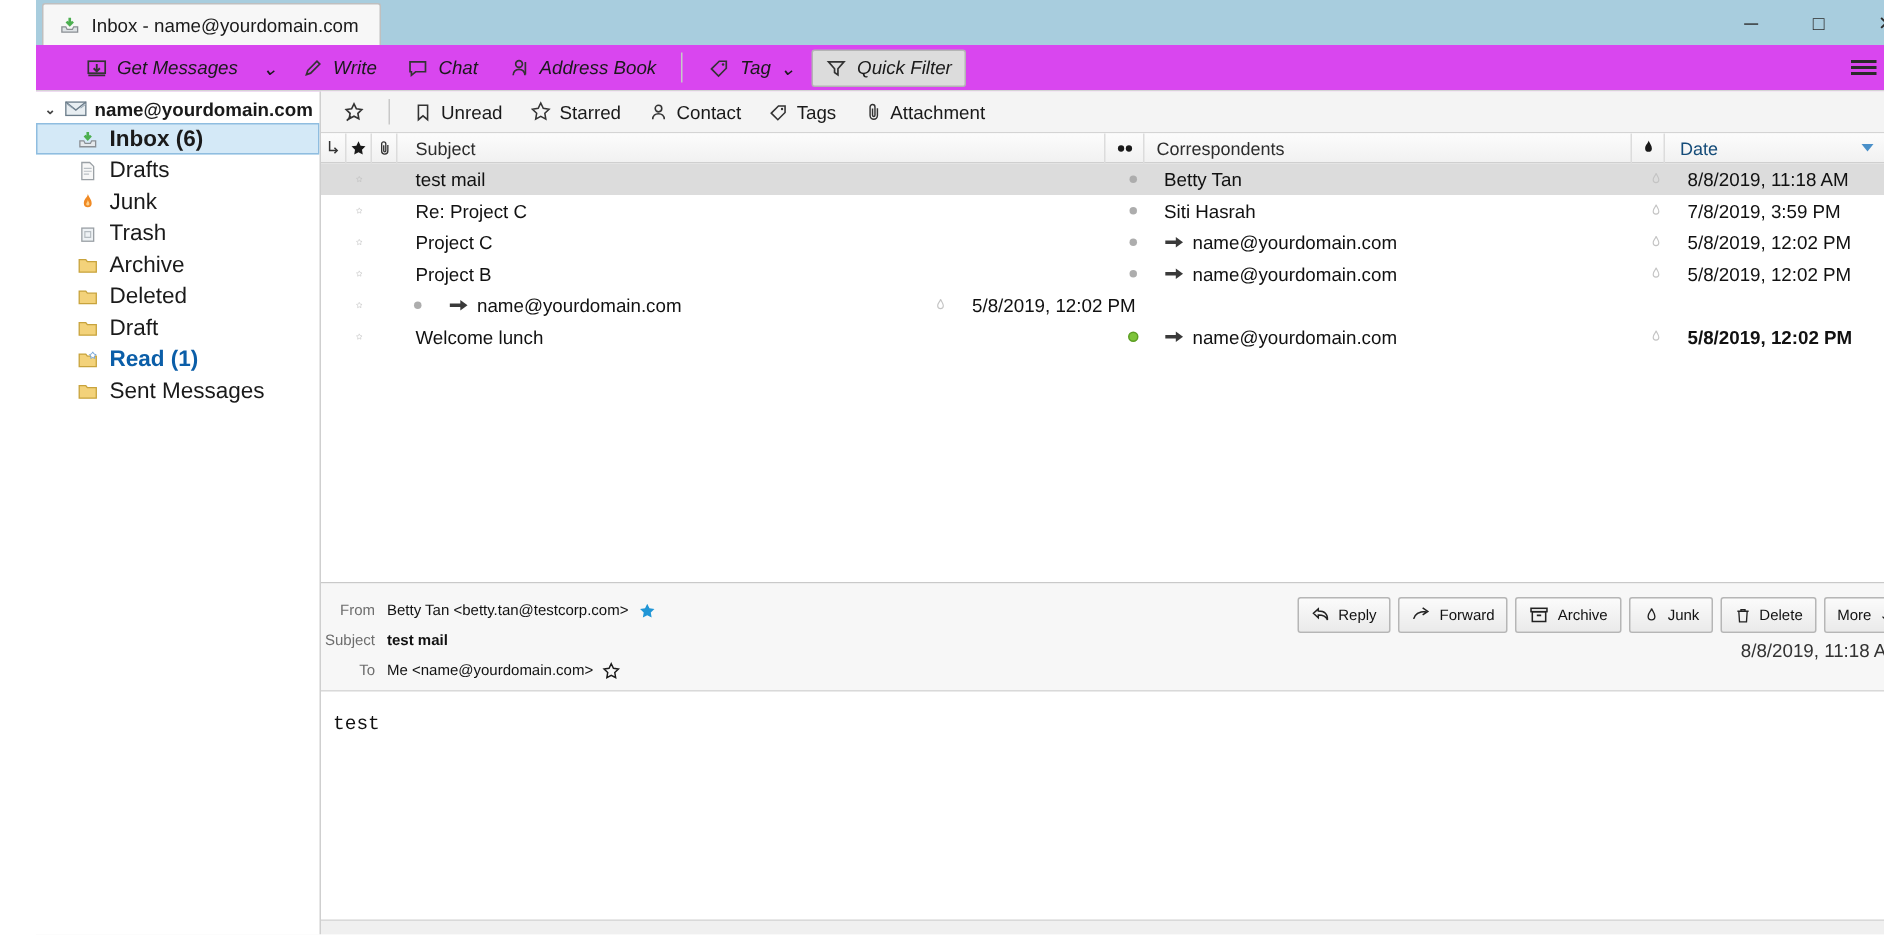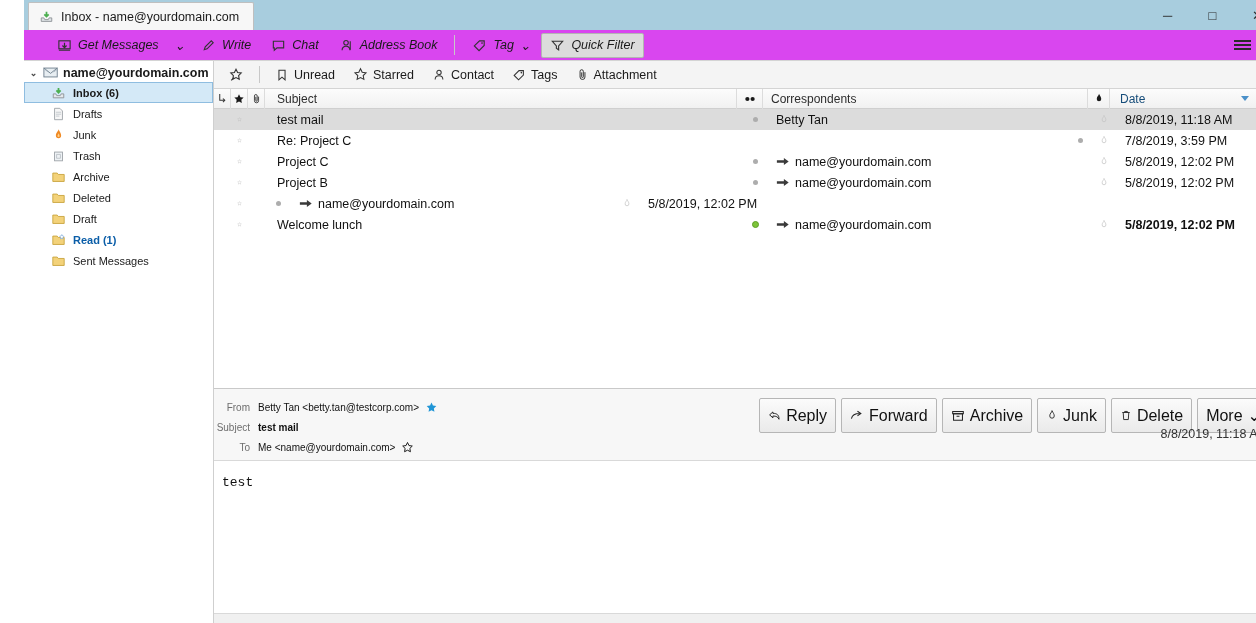--- a/index.html
+++ b/index.html
@@ -65,21 +65,21 @@
     width: 190px; flex: 0 0 190px; background: #fff; border-right: 1px solid #cfcfcf;
     overflow: hidden; padding-top: 2px;
   }
   .acct-row {
     display:flex; align-items:center; gap:4px; height: 19px; padding-left: 4px;
     font-weight: bold; font-size: 12.5px; color:#1a1a1a;
   }
   .twisty { width: 11px; text-align:center; font-size:9px; color:#444; }
   .folder {
     display:flex; align-items:center; gap:7px; height: 21px; padding-left: 26px;
-    font-size: 11px; color:#1a1a1a; border:1px solid transparent; cursor:default;
+    font-size: 15px; color:#1a1a1a; border:1px solid transparent; cursor:default;
   }
   .folder.selected { background:#d4e9f7; border:1px solid #8fbde0; }
   .folder.bold { font-weight: bold; }
   .folder.unreadblue { color:#0b5ea8; font-weight:bold; }
   .ficon { width:15px; height:14px; flex:0 0 15px; display:block; }
 
   
   .rightcol { flex:1 1 auto; display:flex; flex-direction:column; min-width:0; background:#fff; }
 
   .qfbar {
@@ -137,23 +137,23 @@
   .vscroll .thumb { position:absolute; top:17px; left:0; width:17px; height:54px; background:#c9c9c9; }
 
   
   .msghdr { flex:0 0 72px; background:#f7f7f7; border-bottom:1px solid #d9d9d9; position:relative; padding:8px 0 0 0; }
   .hline { display:flex; align-items:center; height:20px; font-size:10px; }
   .hlabel { width:44px; flex:0 0 44px; text-align:right; color:#6e6e6e; padding-right:8px; }
   .hvalue { display:flex; align-items:center; gap:6px; color:#111; }
   .hvalue.bold { font-weight:bold; }
   .msgactions { position:absolute; right:10px; top:9px; display:flex; gap:5px; }
   .abtn {
-    display:flex; align-items:center; gap:5px; height:35px; padding:0 8px;
+    display:flex; align-items:center; gap:5px; height:24px; padding:0 8px;
     background:linear-gradient(#fbfbfb,#eaeaea); border:1px solid #b6b6b6; border-radius:2px;
-    font-size:16px; color:#111; white-space:nowrap;
+    font-size:10px; color:#111; white-space:nowrap;
   }
   .msgdate { position:absolute; right:12px; top:38px; font-size:12.5px; color:#333; }
 
   
   .msgbody { flex:1 1 auto; background:#fff; padding:14px 0 0 8px; overflow:hidden; }
   .msgbody pre { font-family:"Liberation Mono", monospace; font-size:13px; color:#111; white-space:pre-wrap; }
 
   .statusbar { height:10px; flex:0 0 10px; background:#f0f0f0; border-top:1px solid #d9d9d9; }
 
   svg { display:block; }
@@ -499,20 +499,23 @@
               <div class="cell c-star">
                 <svg width="13" height="13" viewBox="0 0 16 16">
                   <path d="M8 1.8l1.8 3.8 4.1.6-3 2.9.7 4.1L8 11.3 4.4 13.2l.7-4.1-3-2.9 4.1-.6z" fill="none" stroke="#bdbdbd" stroke-width="1.1"></path>
                 </svg>
               </div>
               <div class="cell c-attach"></div>
               <div class="cell c-subject">Re: Project C</div>
               <div class="cell c-unread">
                   <span class="unreaddot"></span>
                 </div>
+              <div class="cell c-corr">
+                <span>Siti Hasrah</span>
+              </div>
               <div class="cell c-junk">
                 <svg width="12" height="13" viewBox="0 0 16 16">
                     <path d="M8 1.5C8 4 5 5 5 8.6a3 3 0 0 0 6 0C11 6 9.4 4.6 8 1.5z" fill="none" stroke="#c4c4c4" stroke-width="1.2"></path>
                   </svg>
               </div>
               <div class="cell c-date">7/8/2019, 3:59 PM</div>
             </div>
 
             <div class="mrow">
               <div class="cell c-thread"></div>

